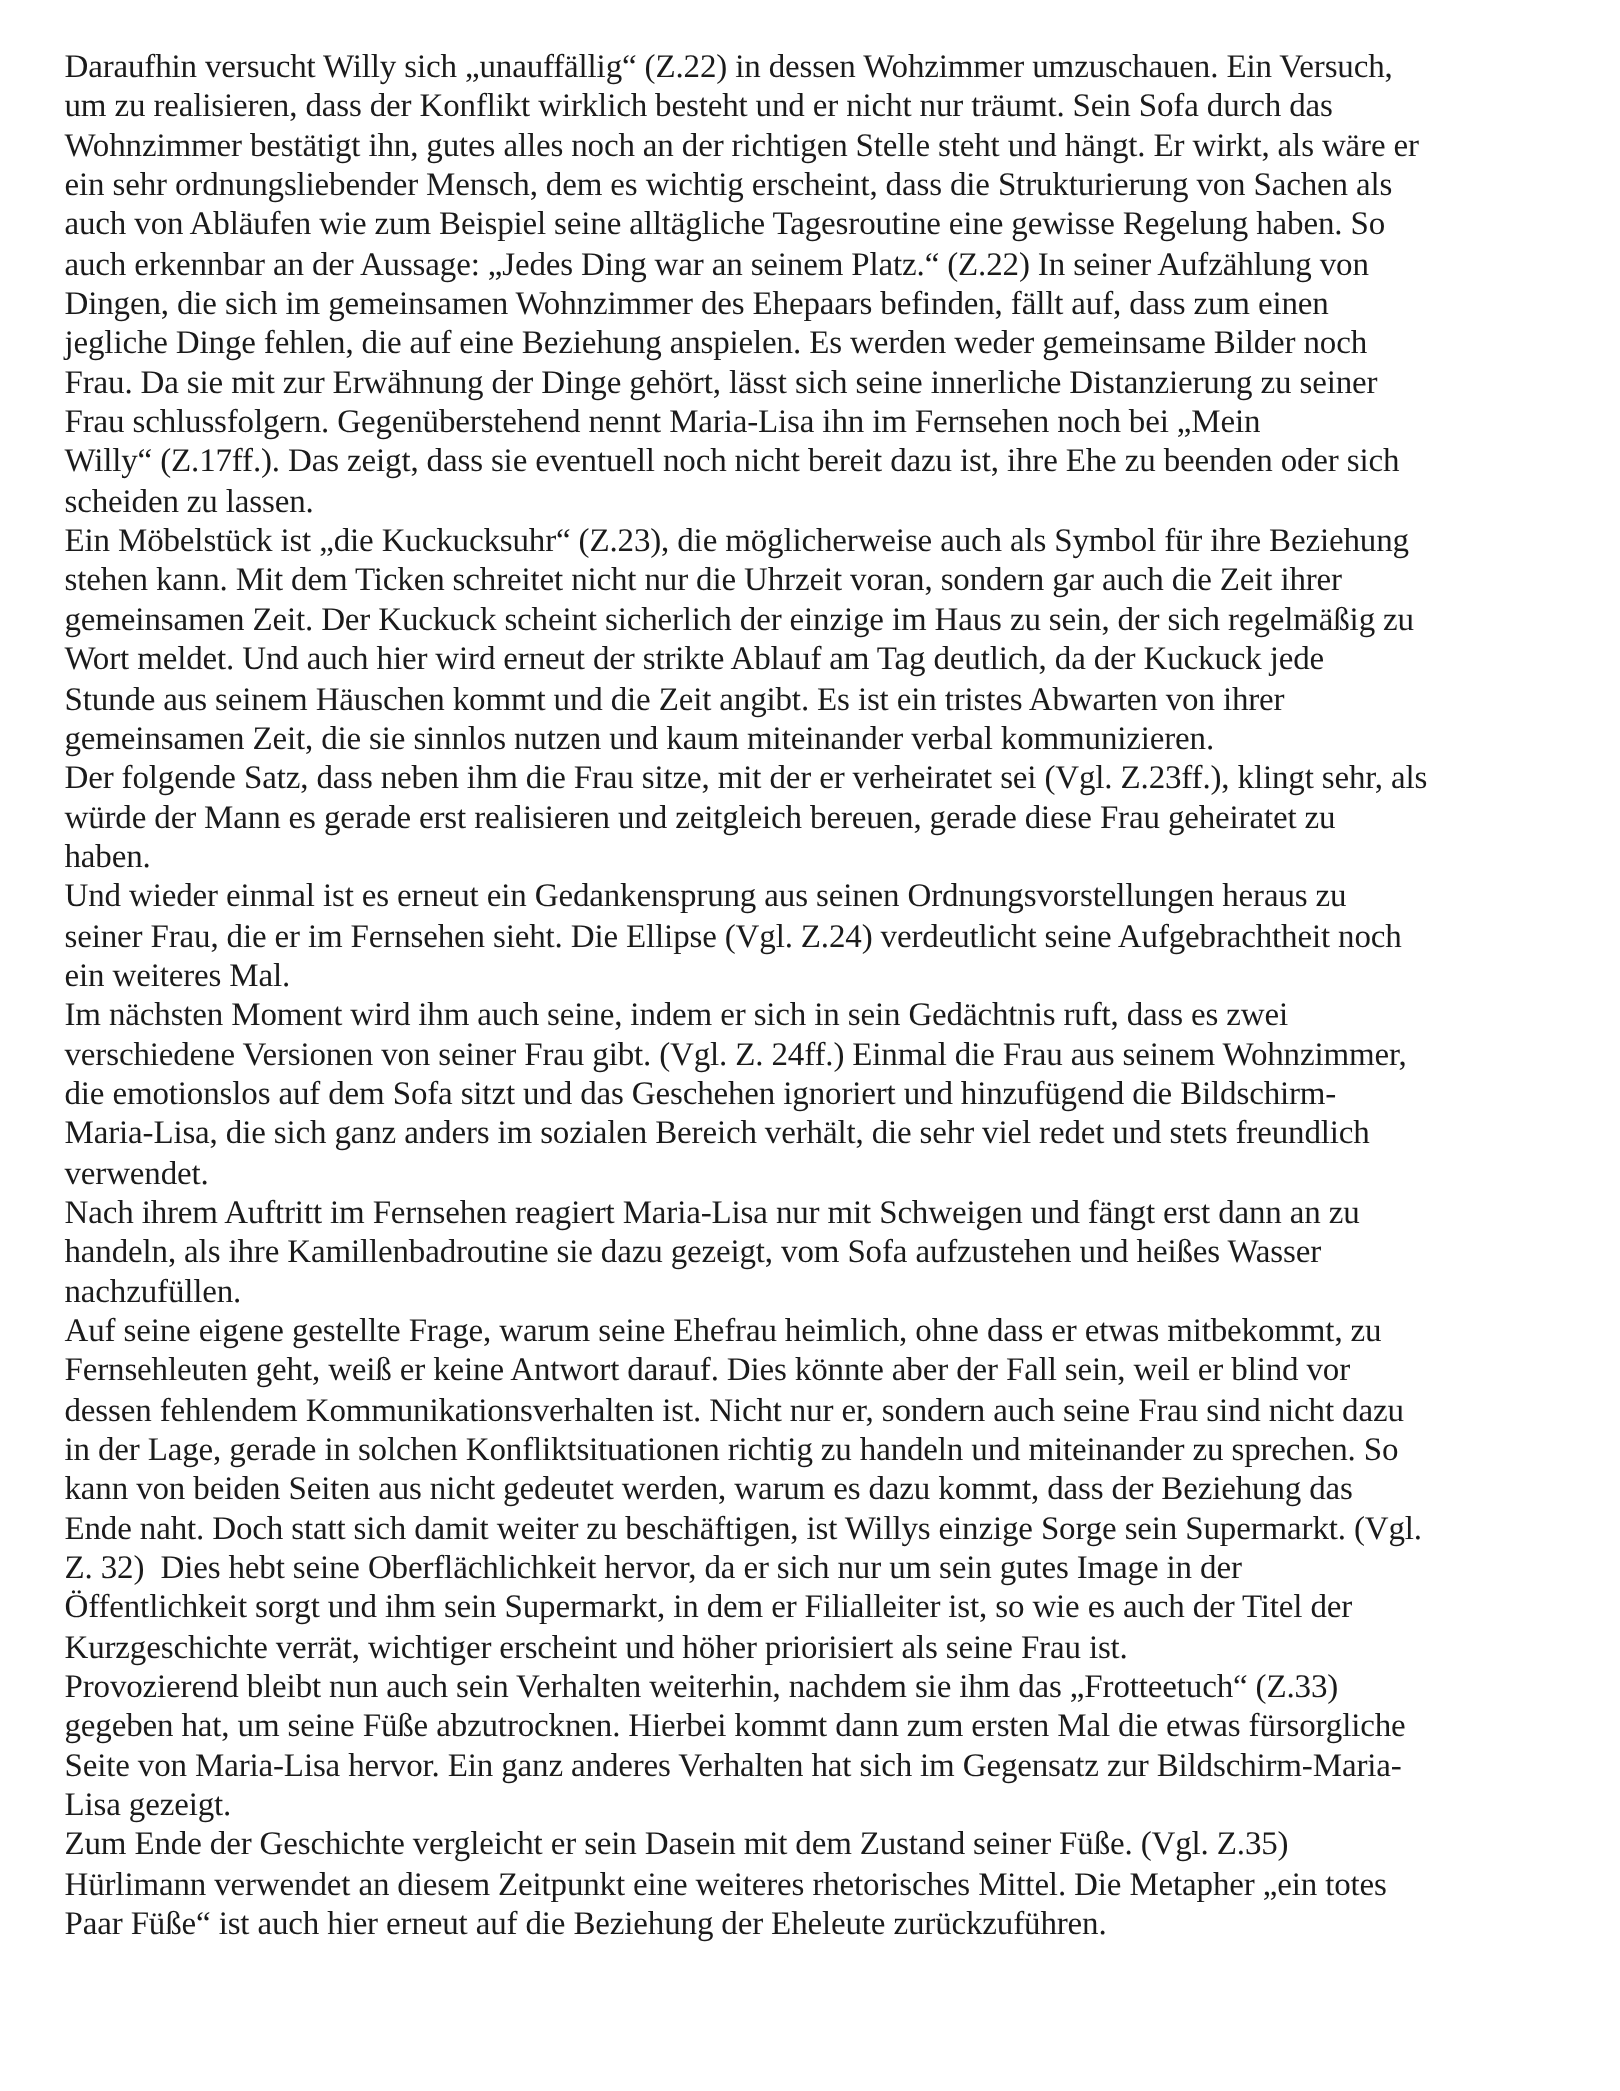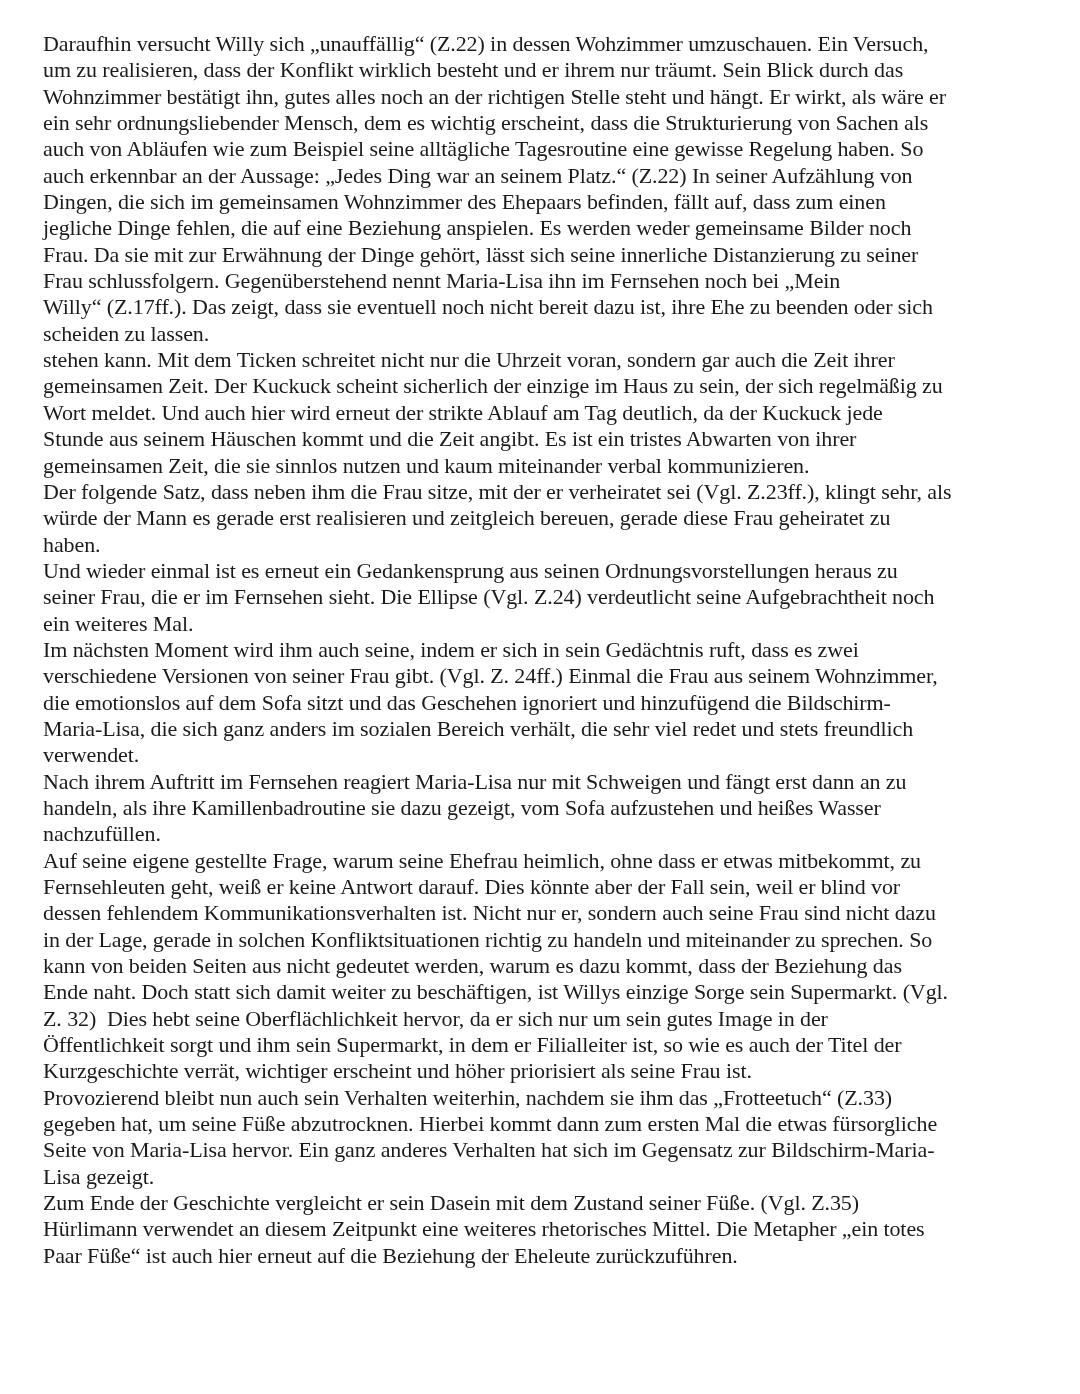--- a/index.html
+++ b/index.html
@@ -32,31 +32,32 @@
     white-space: pre;
     letter-spacing: -0.1px;
   }
 </style>
 </head>
 <body>
 
 <div class="page">
   <div class="text-block">
       <div class="line">Daraufhin versucht Willy sich „unauffällig“ (Z.22) in dessen Wohzimmer umzuschauen. Ein Versuch,</div>
-      <div class="line">um zu realisieren, dass der Konflikt wirklich besteht und er ihrem nur träumt. Sein Blick durch das</div>
+      <div class="line">um zu realisieren, dass der Konflikt wirklich besteht und er nicht nur träumt. Sein Sofa durch das</div>
       <div class="line">Wohnzimmer bestätigt ihn, gutes alles noch an der richtigen Stelle steht und hängt. Er wirkt, als wäre er</div>
       <div class="line">ein sehr ordnungsliebender Mensch, dem es wichtig erscheint, dass die Strukturierung von Sachen als</div>
       <div class="line">auch von Abläufen wie zum Beispiel seine alltägliche Tagesroutine eine gewisse Regelung haben. So</div>
       <div class="line">auch erkennbar an der Aussage: „Jedes Ding war an seinem Platz.“ (Z.22) In seiner Aufzählung von</div>
       <div class="line">Dingen, die sich im gemeinsamen Wohnzimmer des Ehepaars befinden, fällt auf, dass zum einen</div>
       <div class="line">jegliche Dinge fehlen, die auf eine Beziehung anspielen. Es werden weder gemeinsame Bilder noch</div>
       <div class="line">Frau. Da sie mit zur Erwähnung der Dinge gehört, lässt sich seine innerliche Distanzierung zu seiner</div>
       <div class="line">Frau schlussfolgern. Gegenüberstehend nennt Maria-Lisa ihn im Fernsehen noch bei „Mein</div>
       <div class="line">Willy“ (Z.17ff.). Das zeigt, dass sie eventuell noch nicht bereit dazu ist, ihre Ehe zu beenden oder sich</div>
       <div class="line">scheiden zu lassen.</div>
+      <div class="line">Ein Möbelstück ist „die Kuckucksuhr“ (Z.23), die möglicherweise auch als Symbol für ihre Beziehung</div>
       <div class="line">stehen kann. Mit dem Ticken schreitet nicht nur die Uhrzeit voran, sondern gar auch die Zeit ihrer</div>
       <div class="line">gemeinsamen Zeit. Der Kuckuck scheint sicherlich der einzige im Haus zu sein, der sich regelmäßig zu</div>
       <div class="line">Wort meldet. Und auch hier wird erneut der strikte Ablauf am Tag deutlich, da der Kuckuck jede</div>
       <div class="line">Stunde aus seinem Häuschen kommt und die Zeit angibt. Es ist ein tristes Abwarten von ihrer</div>
       <div class="line">gemeinsamen Zeit, die sie sinnlos nutzen und kaum miteinander verbal kommunizieren.</div>
       <div class="line">Der folgende Satz, dass neben ihm die Frau sitze, mit der er verheiratet sei (Vgl. Z.23ff.), klingt sehr, als</div>
       <div class="line">würde der Mann es gerade erst realisieren und zeitgleich bereuen, gerade diese Frau geheiratet zu</div>
       <div class="line">haben.</div>
       <div class="line">Und wieder einmal ist es erneut ein Gedankensprung aus seinen Ordnungsvorstellungen heraus zu</div>
       <div class="line">seiner Frau, die er im Fernsehen sieht. Die Ellipse (Vgl. Z.24) verdeutlicht seine Aufgebrachtheit noch</div>

